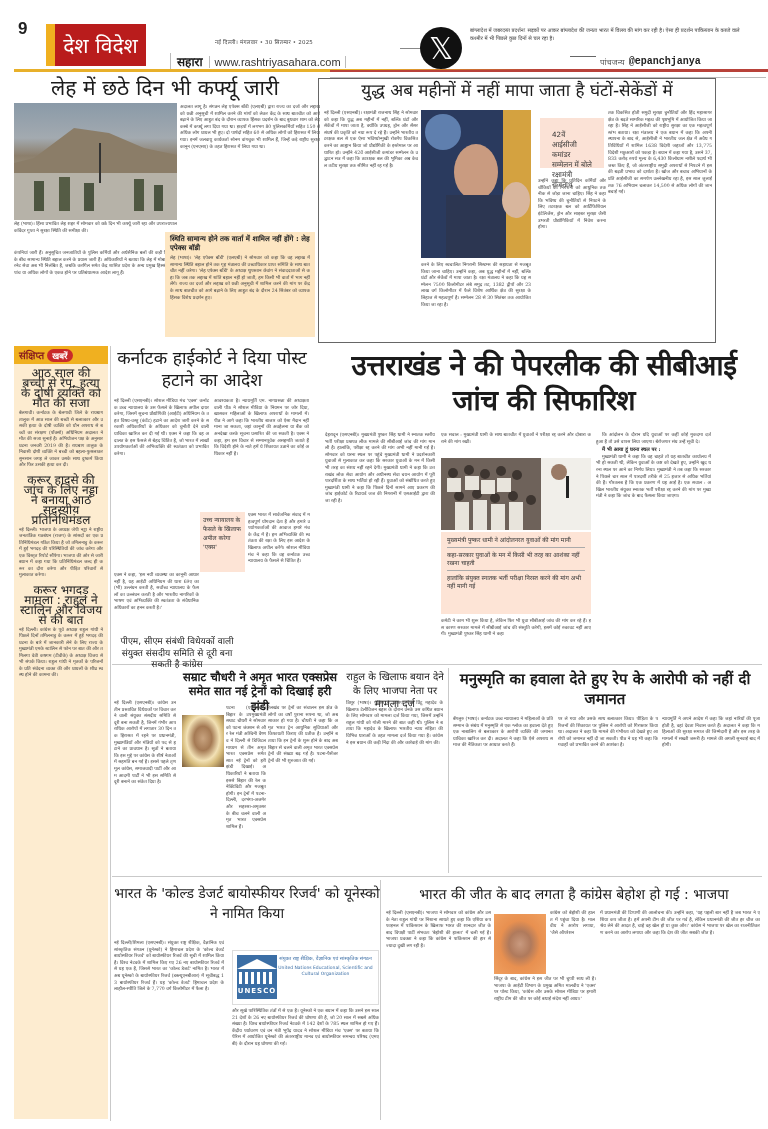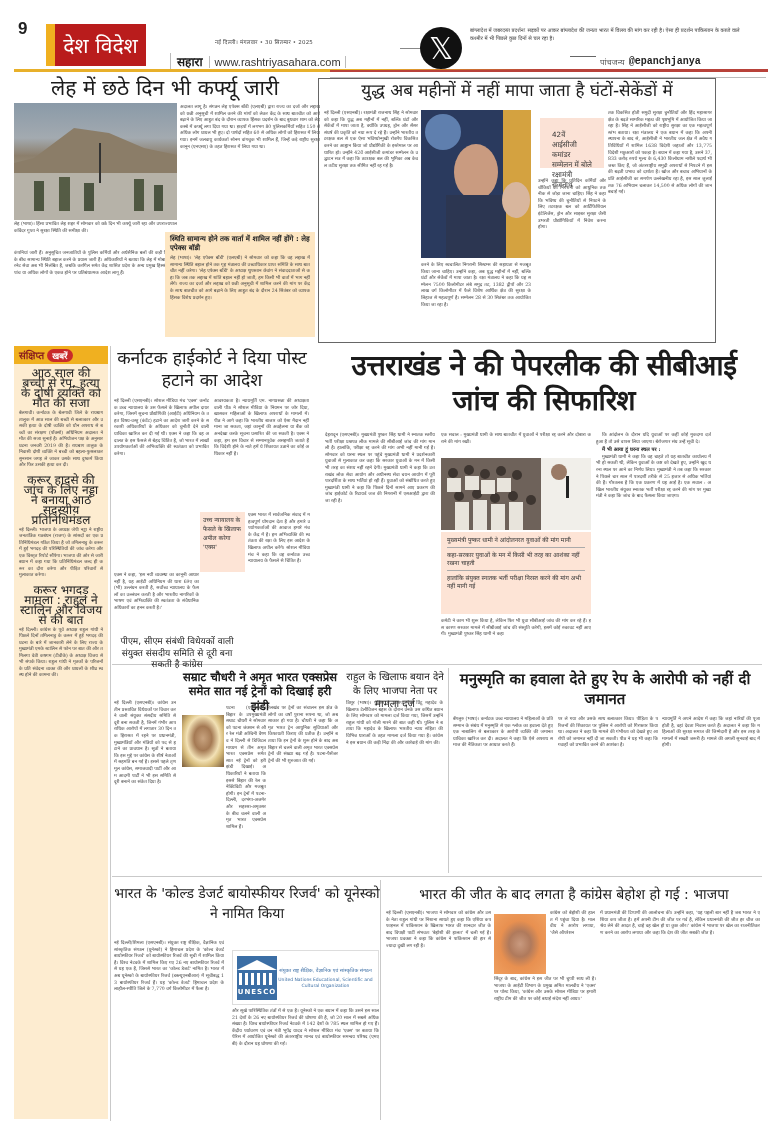--- a/index.html
+++ b/index.html
@@ -96,21 +96,21 @@
 
   
   #man-headline { left: 450px; top: 670px; width: 310px; font-size: 15px; font-weight: bold; line-height: 1.3; }
   #man-col1 { left: 453px; top: 716px; width: 100px; height: 150px; }
   #man-col2 { left: 558px; top: 716px; width: 100px; height: 150px; }
   #man-col3 { left: 662px; top: 716px; width: 98px; height: 150px; }
 
   
   #cold-headline { left: 112px; top: 883px; width: 270px; font-size: 14px; line-height: 1.45; }
   #cold-col1 { left: 114px; top: 940px; width: 110px; height: 180px; }
-  #unesco { left: 232px; top: 950px; width: 147px; height: 55px; background:#fff; border:1px solid #ddd; display:flex; align-items:center; padding:4px; }
+  #unesco { left: 232px; top: 950px; width: 147px; height: 55px; background:#fff; border:1px solid #ddd; display:flex; align-items:flex-start; padding:4px; }
   #unesco-logo { width: 50px; height: 44px; background:#3b6ea5; color:#fff; font-size:7px; font-weight:bold; display:flex; flex-direction:column; align-items:center; justify-content:flex-end; padding-bottom:4px; letter-spacing:1px; }
   #unesco-roof { width:0;height:0;border-left:20px solid transparent;border-right:20px solid transparent;border-bottom:10px solid #fff;margin-bottom:3px; }
   #unesco-pillars { width:36px;height:12px;background:repeating-linear-gradient(90deg,#fff 0 3px,transparent 3px 6px); margin-bottom:3px;}
   #unesco-text { font-size: 4.5px; line-height: 6px; color:#3b6ea5; text-align:center; }
   #cold-col2 { left: 232px; top: 1008px; width: 147px; height: 112px; }
 
   
   #cong-headline { left: 384px; top: 885px; width: 380px; font-size: 14px; line-height: 1.3; }
   #cong-col1 { left: 386px; top: 910px; width: 105px; height: 210px; }
   #cong-photo { left: 494px; top: 914px; width: 52px; height: 60px; background: radial-gradient(ellipse at 50% 50%, #c99a7f 0%, #b07a5c 30%, #e89050 55%, #f0a060 100%); }

